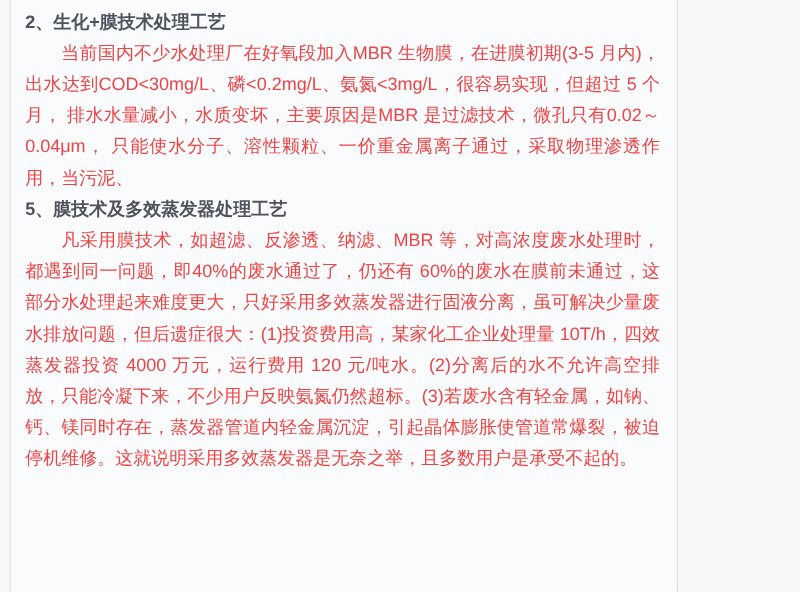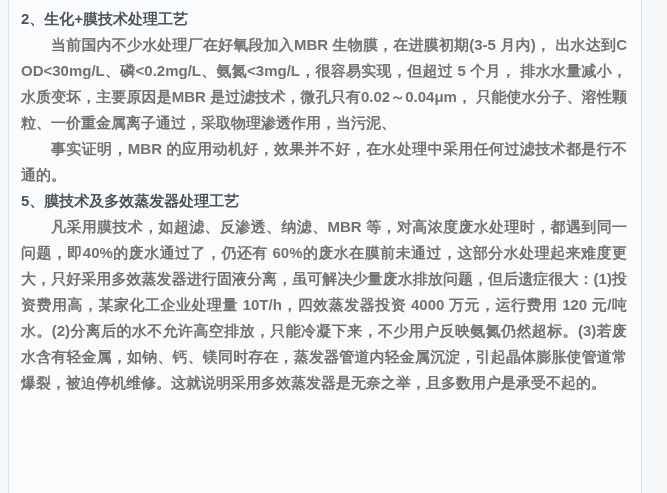--- a/index.html
+++ b/index.html
@@ -10,57 +10,55 @@
     width: 667px;
     height: 493px;
     background: #f6f8fa;
     overflow: hidden;
     font-family: "Liberation Sans", "DejaVu Sans", sans-serif;
   }
   .panel {
     position: absolute;
     left: 8px;
     top: 0;
-    width: 634px;
+    width: 557px;
     height: 493px;
     box-sizing: border-box;
     background: #fafbfd;
     border-left: 1px solid #d9e0e8;
     border-right: 1px solid #d9e0e8;
     padding: 6px 14px 0 12px;
   }
   .sec-heading {
     margin: 0;
     font-size: 15px;
     line-height: 26px;
     font-weight: bold;
     color: #4e535b;
     text-align: left;
   }
   .para {
     margin: 0;
     font-size: 15px;
     line-height: 26px;
-    color: #737373;
+    color: #ef4444;
     text-indent: 2em;
     text-align: justify;
     word-break: break-all;
-    font-weight: bold;
   }
 </style>
 </head>
 <body>
 
 <div class="panel">
 
   <h2 class="sec-heading">2、生化+膜技术处理工艺</h2>
 
   <p class="para">当前国内不少水处理厂在好氧段加入MBR 生物膜，在进膜初期(3-5 月内)， 出水达到COD&lt;30mg/L、磷&lt;0.2mg/L、氨氮&lt;3mg/L，很容易实现，但超过 5 个月， 排水水量减小，水质变坏，主要原因是MBR 是过滤技术，微孔只有0.02～0.04μm， 只能使水分子、溶性颗粒、一价重金属离子通过，采取物理渗透作用，当污泥、</p>
 
 
 
-  <p class="para">事实证明，MBR 的应用动机好，效果并不好，在水处理中采用任何过滤技术都是行不通的。</p>
 
   <h2 class="sec-heading">5、膜技术及多效蒸发器处理工艺</h2>
 
   <p class="para">凡采用膜技术，如超滤、反渗透、纳滤、MBR 等，对高浓度废水处理时，都遇到同一问题，即40%的废水通过了，仍还有 60%的废水在膜前未通过，这部分水处理起来难度更大，只好采用多效蒸发器进行固液分离，虽可解决少量废水排放问题，但后遗症很大：(1)投资费用高，某家化工企业处理量 10T/h，四效蒸发器投资 4000 万元，运行费用 120 元/吨水。(2)分离后的水不允许高空排放，只能冷凝下来，不少用户反映氨氮仍然超标。(3)若废水含有轻金属，如钠、钙、镁同时存在，蒸发器管道内轻金属沉淀，引起晶体膨胀使管道常爆裂，被迫停机维修。这就说明采用多效蒸发器是无奈之举，且多数用户是承受不起的。</p>
 
 </div>
 
 </body></html>

